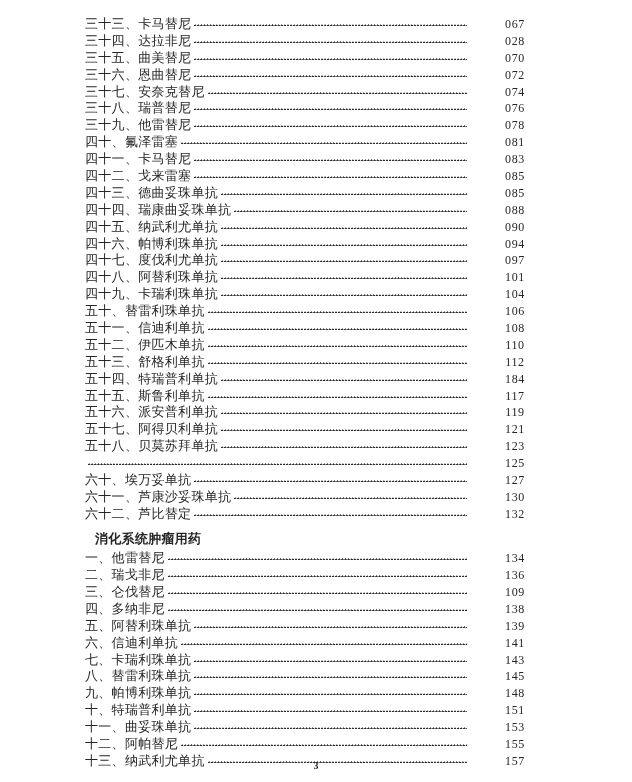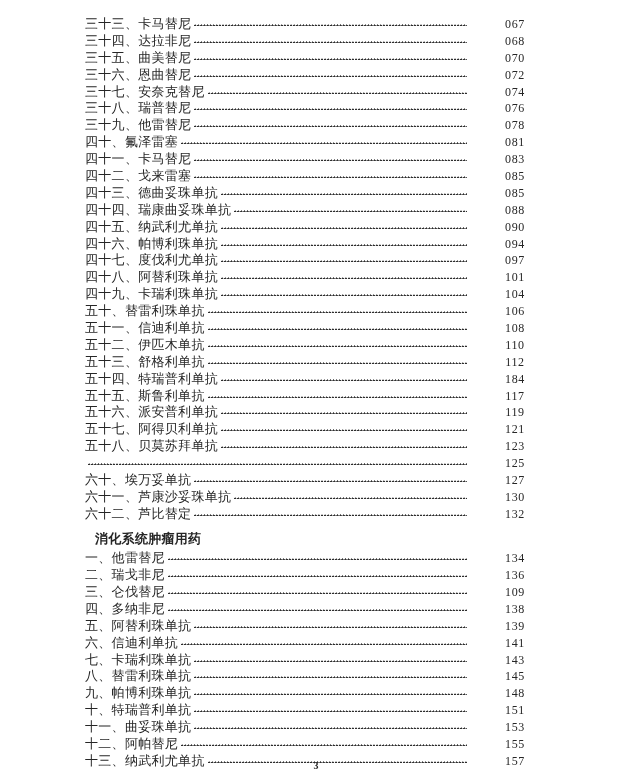--- a/index.html
+++ b/index.html
@@ -79,21 +79,21 @@
 <div class="page">
   <div class="toc" id="toc-root">
       <div class="toc-row">
         <span class="toc-title">三十三、卡马替尼</span>
         <span class="toc-leader"></span>
         <span class="toc-page-num">067</span>
       </div>
       <div class="toc-row">
         <span class="toc-title">三十四、达拉非尼</span>
         <span class="toc-leader"></span>
-        <span class="toc-page-num">068</span>
+        <span class="toc-page-num">028</span>
       </div>
       <div class="toc-row">
         <span class="toc-title">三十五、曲美替尼</span>
         <span class="toc-leader"></span>
         <span class="toc-page-num">070</span>
       </div>
       <div class="toc-row">
         <span class="toc-title">三十六、恩曲替尼</span>
         <span class="toc-leader"></span>
         <span class="toc-page-num">072</span>

